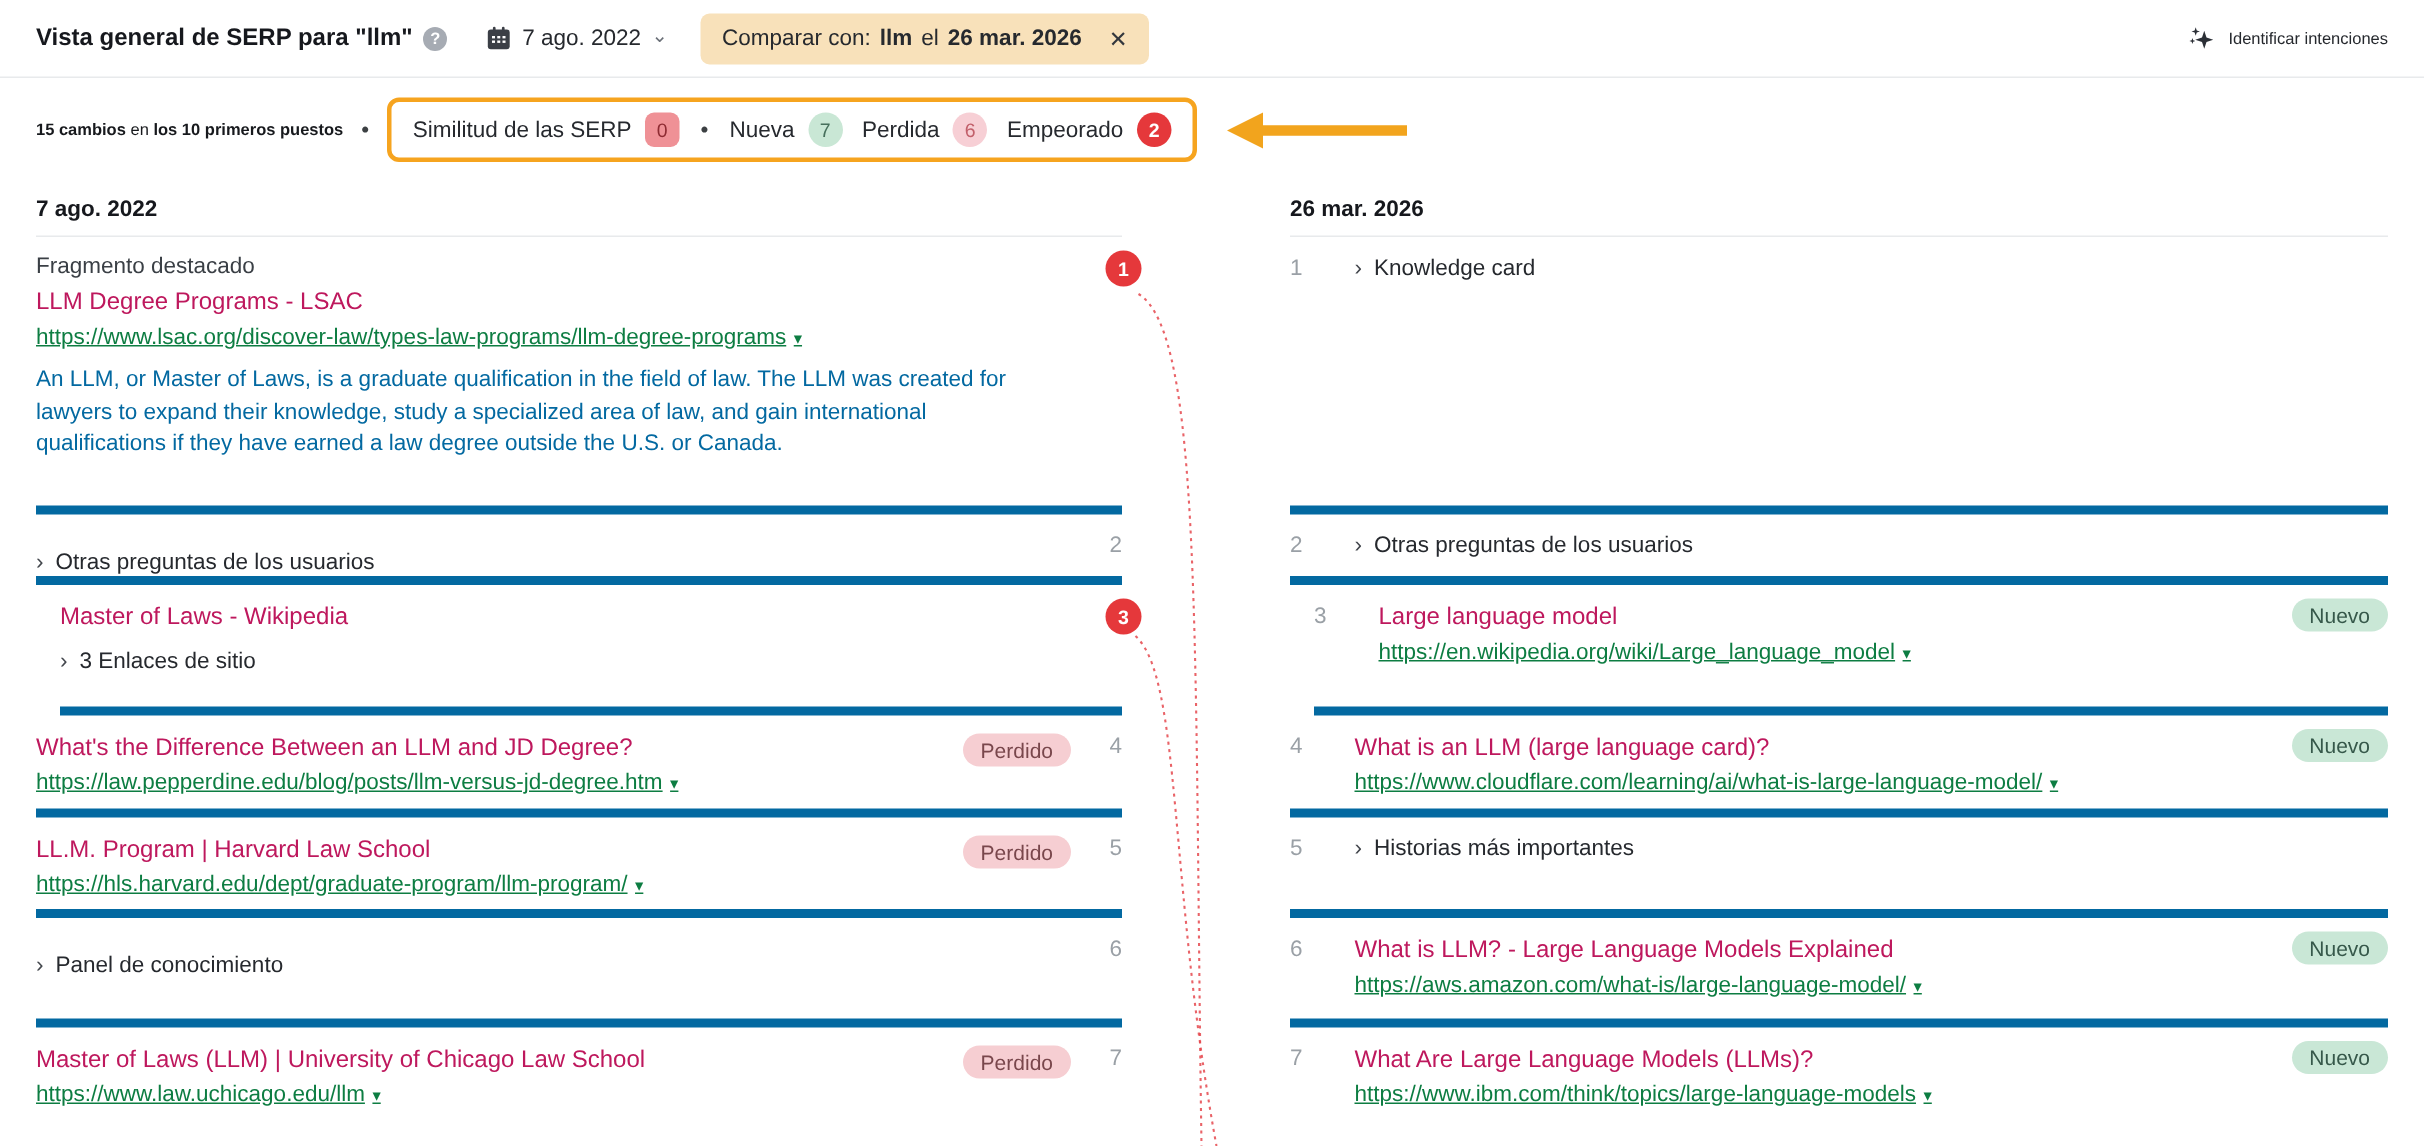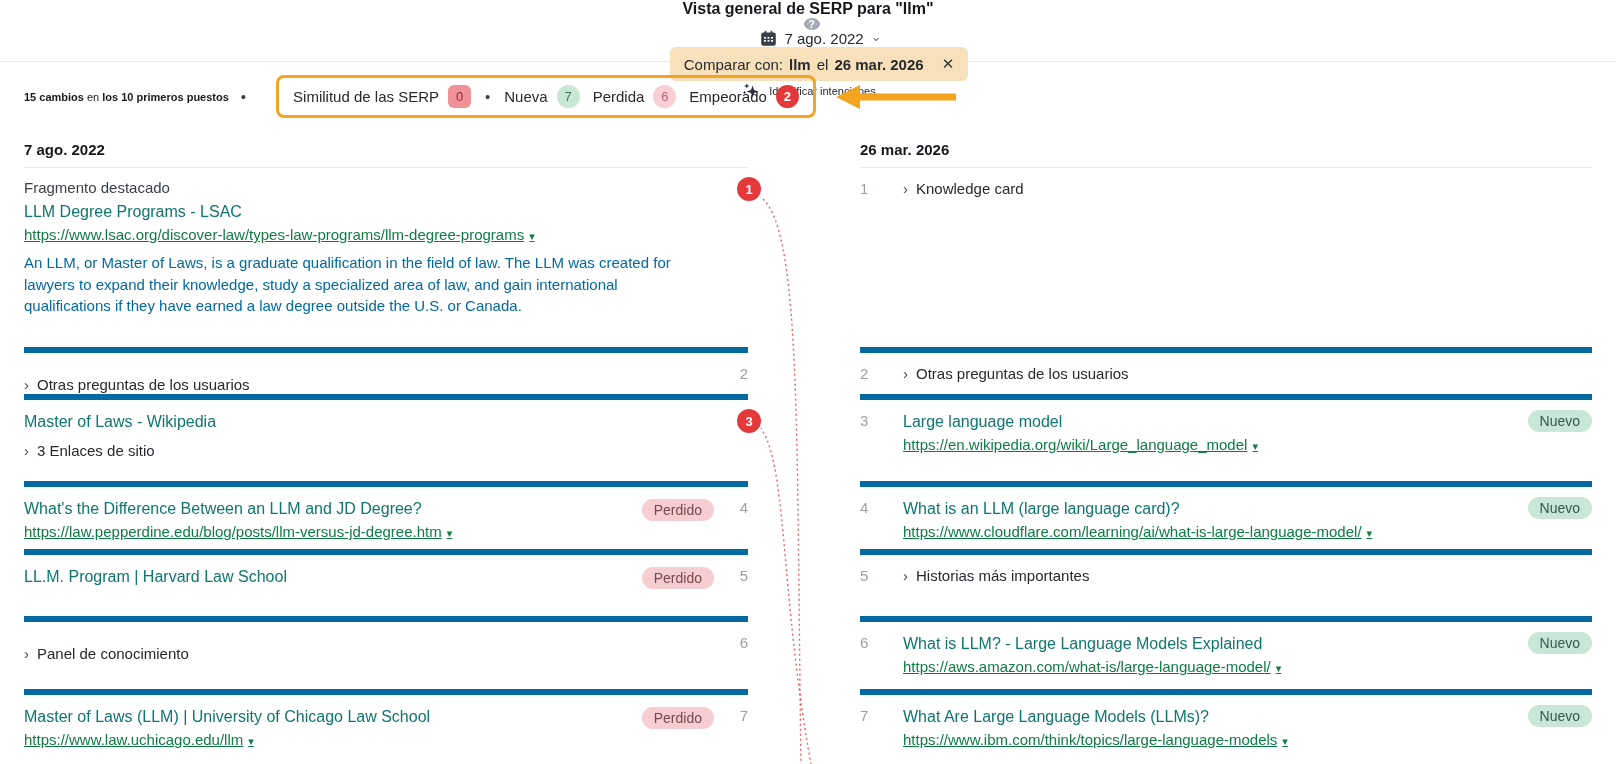--- a/index.html
+++ b/index.html
@@ -1,21 +1,21 @@
 <!DOCTYPE html>
 <html><head>
 <meta charset="utf-8">
 <style>
   * { margin:0; padding:0; box-sizing:border-box; }
   html,body { width:1616px; height:764px; overflow:hidden; background:#fff;
     font-family:"Liberation Sans","DejaVu Sans",sans-serif; color:#1d2025; }
 
   
-  .topbar { display:flex; align-items:center; height:62px; padding:0 24px;
-    border-bottom:1px solid #e8eaec;flex-direction:column; }
+  .topbar { display:flex; align-items:center; height:52px; padding:0 24px;
+    border-bottom:1px solid #e8eaec; }
   .page-title { font-size:16px; font-weight:700; color:#16181d; }
   .help-dot { display:inline-flex; width:16px; height:16px; border-radius:50%;
     background:#a6abb3; color:#fff; font-size:11px; font-weight:700;
     align-items:center; justify-content:center; margin-left:7px; vertical-align:middle; }
   .date-picker { display:flex; align-items:center; gap:7px; margin-left:26px;
     font-size:15px; color:#26292e; cursor:pointer; }
   .chev-down { font-size:13px; color:#6b7078; transform:translateY(-2px); }
   .compare-pill { display:flex; align-items:center; gap:6px; margin-left:22px;
     background:#f8e1ba; border-radius:6px; padding:8px 14px; font-size:15px; color:#26292e; }
   .compare-pill b { font-weight:700; }
@@ -24,47 +24,47 @@
   .spacer { flex:1; }
   .intents-btn { display:flex; align-items:center; gap:9px; font-size:11px;
     color:#26292e; background:none; border:none; cursor:pointer; font-family:inherit; }
 
   
   .statsbar { display:flex; align-items:center; height:69px; padding:0 24px; }
   .stats-text { font-size:11px; color:#17191d; }
   .stats-text b { font-weight:700; }
   .dot-sep { margin:0 12px; color:#3c4043; font-size:15px; }
   .metrics-box { display:flex; align-items:center; gap:13px;
-    border:3px solid #f6a41f; border-radius:8px; padding:7px 14px;margin-left:18px; }
+    border:3px solid #f6a41f; border-radius:8px; padding:7px 14px; }
   .metric { display:flex; align-items:center; gap:9px; font-size:15px; color:#26292e; }
   .mbadge { display:inline-flex; width:23px; height:23px; align-items:center;
     justify-content:center; font-size:13px; }
   .mb-salmon { background:#ef9196; color:#8e2b32; border-radius:6px; }
   .mb-green  { background:#c9e7d5; color:#47705c; border-radius:50%; }
   .mb-pink   { background:#f7cfd5; color:#c2606b; border-radius:50%; }
   .mb-red    { background:#e5383b; color:#fff; border-radius:50%; font-weight:700; }
   .arrow-wrap { margin-left:20px; }
 
   
   .columns { position:relative; display:flex; padding:0 24px; align-items:stretch;
     height:633px; }
   .col { display:flex; flex-direction:column; }
   .col-left  { width:724px; }
   .col-gap   { width:112px; }
   .col-right { flex:1; }
   .col-date { font-size:15px; font-weight:700; color:#16181d; padding:10px 0 9px;
     border-bottom:1px solid #e8eaec; }
   .row { position:relative; display:flex; border-bottom:6px solid #0369a1; }
   .row.last { border-bottom:none; flex:1; }
-  .r-h0 { min-height:185px; } .r-h1 { min-height:47px; } .r-h2 { min-height:87px; }
+  .r-h0 { min-height:185px; } .r-h1 { min-height:47px; } .r-h2 { min-height:87px;margin-left:16px; }
   .r-h3 { min-height:68px; }  .r-h4 { min-height:67px; } .r-h5 { min-height:73px; }
   .row-main { flex:1; padding-top:11px; }
   .row-side { display:flex; align-items:flex-start; gap:18px; padding-top:12px; }
   .snippet-label { font-size:15px; color:#3a3f45; margin-bottom:5px; }
-  .result-title { display:block; font-size:16px; color:#0f766e; text-decoration:none;
+  .result-title { display:block; font-size:16px; color:#be185d; text-decoration:none;
     line-height:22px; cursor:pointer; }
   .result-url { font-size:15px; color:#0d7d42; line-height:22px; margin-top:1px;text-decoration:underline; }
   .url-caret { font-size:11px; color:#0d7d42; margin-left:5px; cursor:pointer; }
   .result-desc { font-size:15px; color:#0369a1; line-height:21.5px; max-width:648px;
     margin-top:5px; }
   .feature-line { display:flex; align-items:center; gap:8px; font-size:15px;
     color:#26292e; padding-top:12px; cursor:pointer; }
   .feature-line .chev, .sitelinks .chev { color:#43474d; font-size:15px; }
   .sitelinks { display:flex; align-items:center; gap:8px; font-size:15px;
     color:#26292e; margin-top:9px; cursor:pointer; }
@@ -219,20 +219,23 @@
       </div>
       <div class="row-side">
         <span class="pill pill-lost">Perdido</span>
         <span class="pos-num">4</span>
       </div>
     </div>
 
     <div class="row r-h4">
       <div class="row-main">
         <a class="result-title">LL.M. Program | Harvard Law School</a>
+        <div class="result-url">
+          <span>https://hls.harvard.edu/dept/graduate-program/llm-program/</span><span class="url-caret">▾</span>
+        </div>
       </div>
       <div class="row-side">
         <span class="pill pill-lost">Perdido</span>
         <span class="pos-num">5</span>
       </div>
     </div>
 
     <div class="row r-h5">
       <div class="row-main">
         <div class="feature-line">

